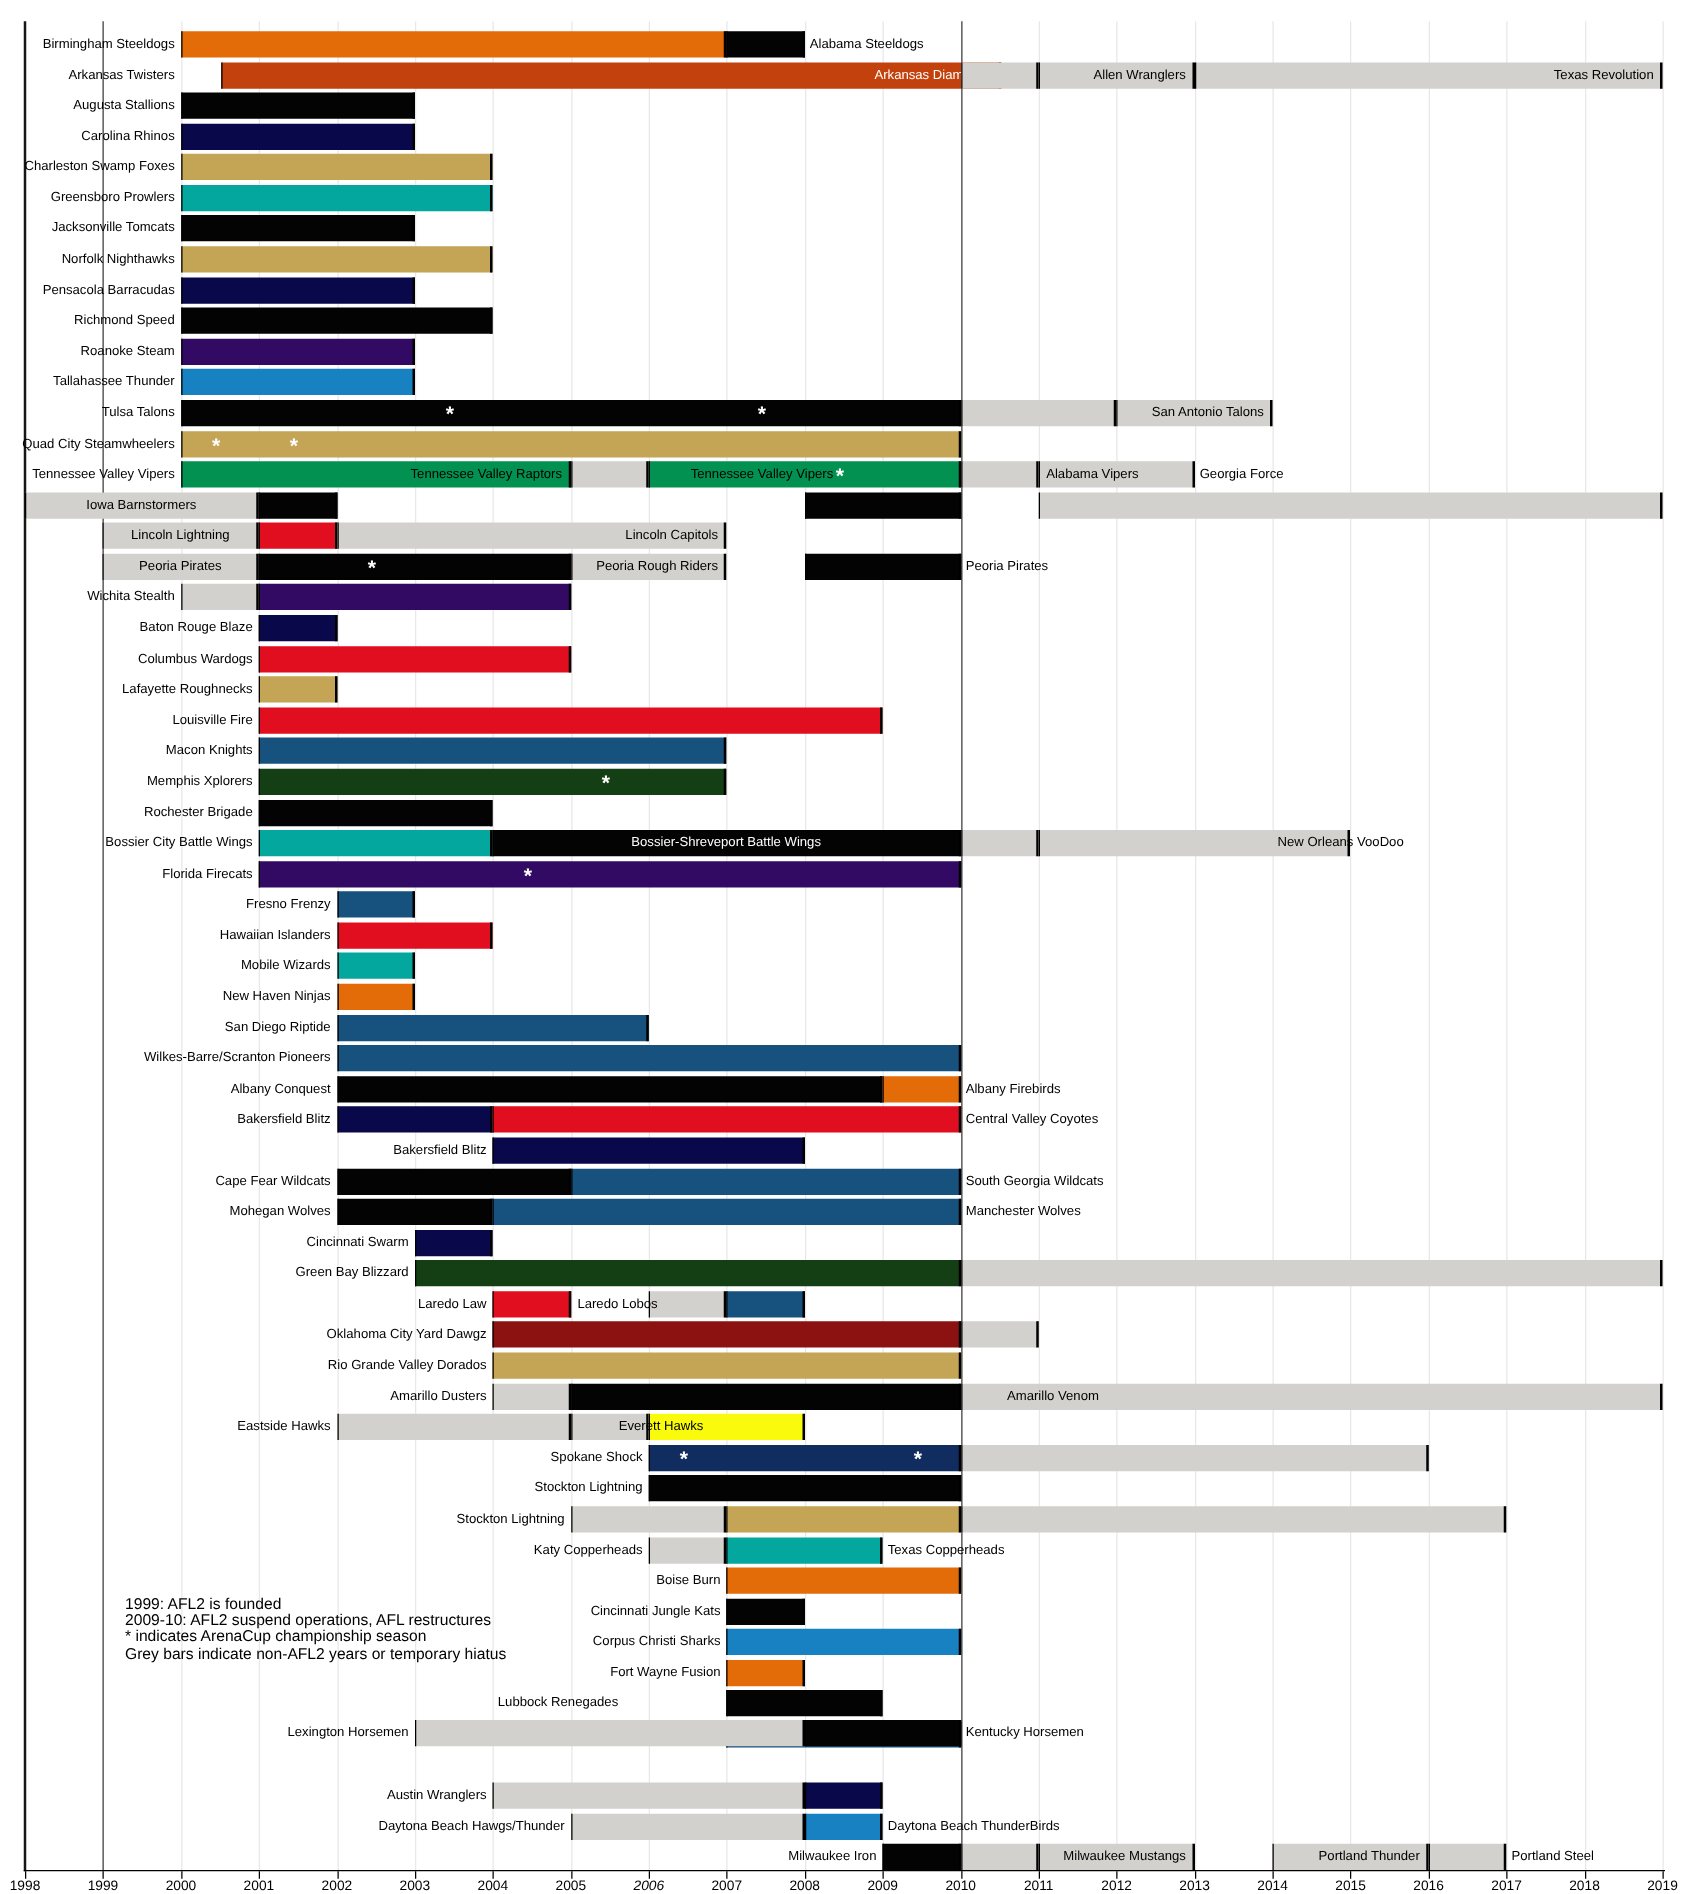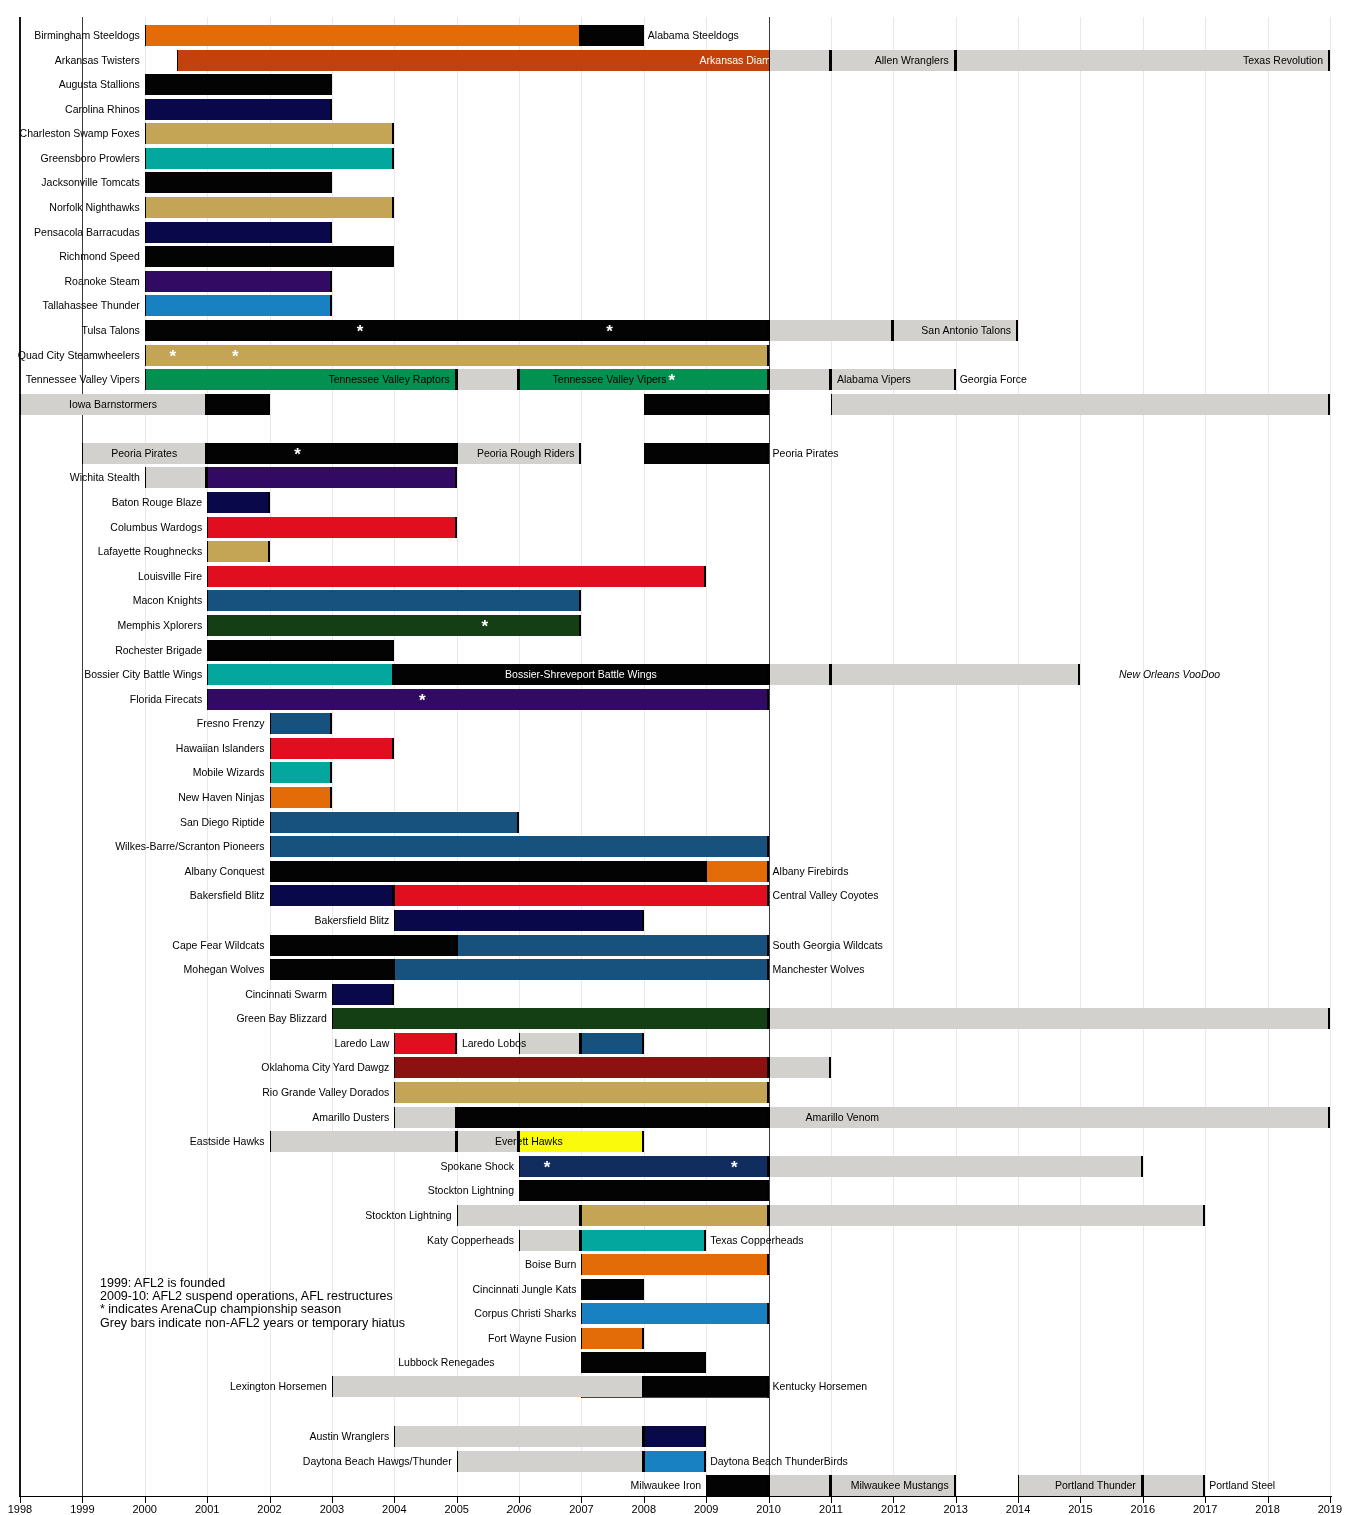--- a/index.html
+++ b/index.html
@@ -185,20 +185,29 @@
       <div class="ann" style="left: 959.715px;">Georgia Force</div>
     </div>
     <div class="row" style="top: 393.745px;">
       <div class="seg" style="left: 20px; width: 187.143px; background: rgb(211, 209, 205);">
         <div class="segtext c" style="color: rgb(0, 0, 0);">Iowa Barnstormers</div>
       </div>
       <div class="seg" style="left: 207.143px; width: 62.381px; background: rgb(3, 3, 3);"></div>
       <div class="seg" style="left: 643.81px; width: 124.762px; background: rgb(3, 3, 3);"></div>
       <div class="seg" style="left: 830.953px; width: 499.048px; background: rgb(211, 209, 205);"></div>
     </div>
+    <div class="row" style="top: 418.328px;">
+      <div class="seg" style="left: 82.381px; width: 124.762px; background: rgb(211, 209, 205);">
+        <div class="segtext c" style="color: rgb(0, 0, 0);">Lincoln Lightning</div>
+      </div>
+      <div class="seg" style="left: 207.143px; width: 62.381px; background: rgb(225, 14, 32);"></div>
+      <div class="seg" style="left: 269.524px; width: 311.905px; background: rgb(211, 209, 205);">
+        <div class="segtext r" style="color: rgb(0, 0, 0);">Lincoln Capitols</div>
+      </div>
+    </div>
     <div class="row" style="top: 442.911px;">
       <div class="seg" style="left: 82.381px; width: 124.762px; background: rgb(211, 209, 205);">
         <div class="segtext c" style="color: rgb(0, 0, 0);">Peoria Pirates</div>
       </div>
       <div class="seg" style="left: 207.143px; width: 249.524px; background: rgb(3, 3, 3);"></div>
       <div class="star" style="left: 297.595px;">*</div>
       <div class="seg" style="left: 456.667px; width: 124.762px; background: rgb(211, 209, 205);">
         <div class="segtext r" style="color: rgb(0, 0, 0);">Peoria Rough Riders</div>
       </div>
       <div class="seg" style="left: 643.81px; width: 124.762px; background: rgb(3, 3, 3);"></div>
@@ -239,21 +248,21 @@
       <div class="seg" style="left: 207.143px; width: 187.143px; background: rgb(3, 3, 3);"></div>
     </div>
     <div class="row" style="top: 664.158px;">
       <div class="rowlabel" style="left: -57.857px;">Bossier City Battle Wings</div>
       <div class="seg" style="left: 207.143px; width: 187.143px; background: rgb(4, 167, 157);"></div>
       <div class="seg" style="left: 394.286px; width: 374.286px; background: rgb(3, 3, 3);">
         <div class="segtext c" style="color: rgb(255, 255, 255);">Bossier-Shreveport Battle Wings</div>
       </div>
       <div class="seg" style="left: 768.572px; width: 62.381px; background: rgb(211, 209, 205);"></div>
       <div class="seg" style="left: 830.953px; width: 249.524px; background: rgb(211, 209, 205);"></div>
-      <div class="ann" style="left: 1119px; font-style: italic;">New Orleans VooDoo</div>
+      <div class="ann" style="left: 1022px;">New Orleans VooDoo</div>
     </div>
     <div class="row" style="top: 688.741px;">
       <div class="rowlabel" style="left: -57.857px;">Florida Firecats</div>
       <div class="seg" style="left: 207.143px; width: 561.429px; background: rgb(51, 10, 99);"></div>
       <div class="star" style="left: 422.357px;">*</div>
     </div>
     <div class="row" style="top: 713.324px;">
       <div class="rowlabel" style="left: 4.524px;">Fresno Frenzy</div>
       <div class="seg" style="left: 269.524px; width: 62.381px; background: rgb(23, 81, 126);"></div>
     </div>

